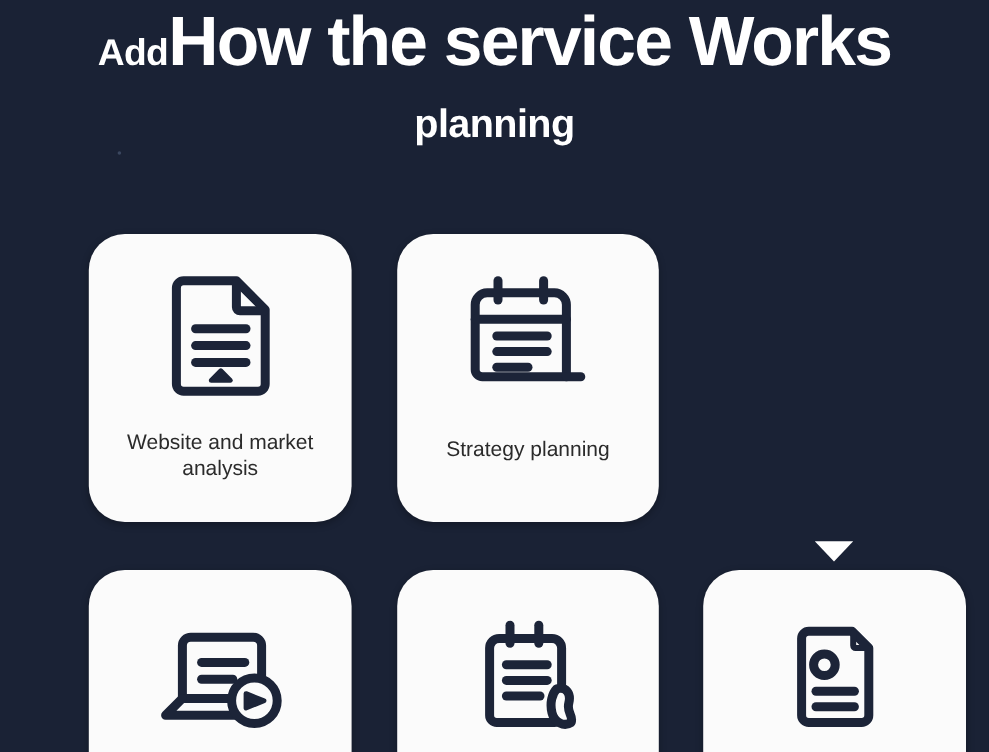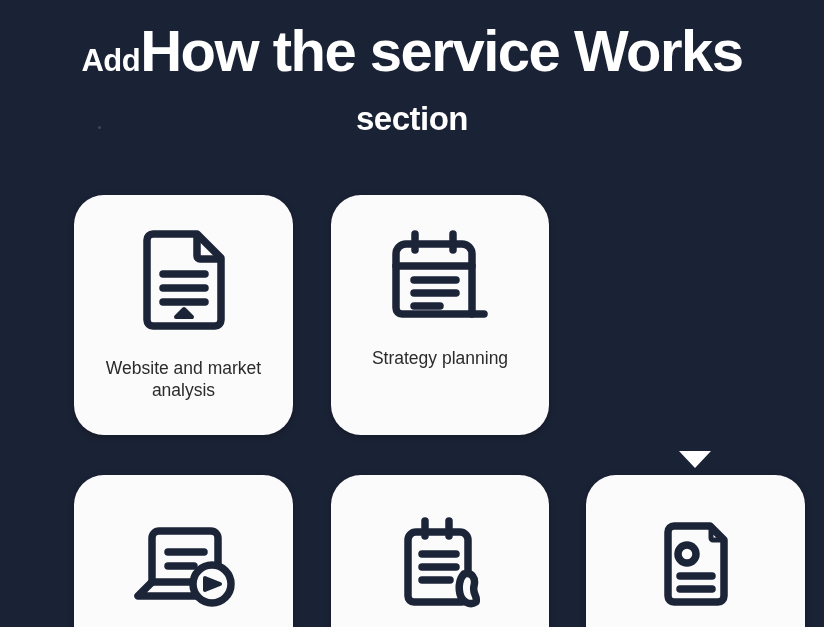--- a/index.html
+++ b/index.html
@@ -19,21 +19,21 @@
     width: 824px;
     height: 627px;
     background: #1a2235;
     overflow: hidden;
   }
 
   
   .heading-block {
     position: absolute;
     left: 0;
-    top: 16px;
+    top: 0;
     width: 824px;
     text-align: center;
     color: #ffffff;
   }
   .heading-line1 {
     display: block;
     white-space: nowrap;
     line-height: 1.0;
     padding-top: 6px;
   }
@@ -93,21 +93,21 @@
   .card.c1 { left: 74px; width: 219px; }
   .card.c2 { left: 331px; width: 218px; }
   .card.c3 { left: 586px; width: 219px; }
 
   
   .card.r2 { top: 475px; height: 240px; }
   .card.r2 .card-icon { height: 152px; padding-top: 22px; box-sizing: border-box; }
 
   
   .label-2line { margin-top: 10px; }
-  .label-1line { }
+  .label-1line { margin-top: 16px; }
   .label-1line-low { margin-top: 20px; }
 
   
   .down-arrow {
     position: absolute;
     left: 679px;
     top: 451px;
     width: 0;
     height: 0;
     border-left: 16px solid transparent;
@@ -127,21 +127,21 @@
 </style>
 </head>
 <body>
 
 <div id="canvas">
 
   <div class="heading-block">
     <span class="heading-line1">
       <span class="heading-prefix">Add</span><span class="heading-main">How the service Works</span>
     </span>
-    <span class="heading-line2">section</span>
+    <span class="heading-line2">planning</span>
   </div>
 
   <div class="speck"></div>
 
   <div class="card r1 c1">
     <div class="card-icon">
       <svg width="86" height="100" viewBox="0 0 86 100" fill="none" stroke="#1c2438" stroke-width="7.5" stroke-linecap="round" stroke-linejoin="round">
         <path d="M6 10 A6 6 0 0 1 12 4 H56 L80 28 V90 A6 6 0 0 1 74 96 H12 A6 6 0 0 1 6 90 Z"></path>
         <path d="M56 5 V26 A3 3 0 0 0 59 29 H79"></path>
         <line x1="22" y1="44" x2="64" y2="44"></line>

